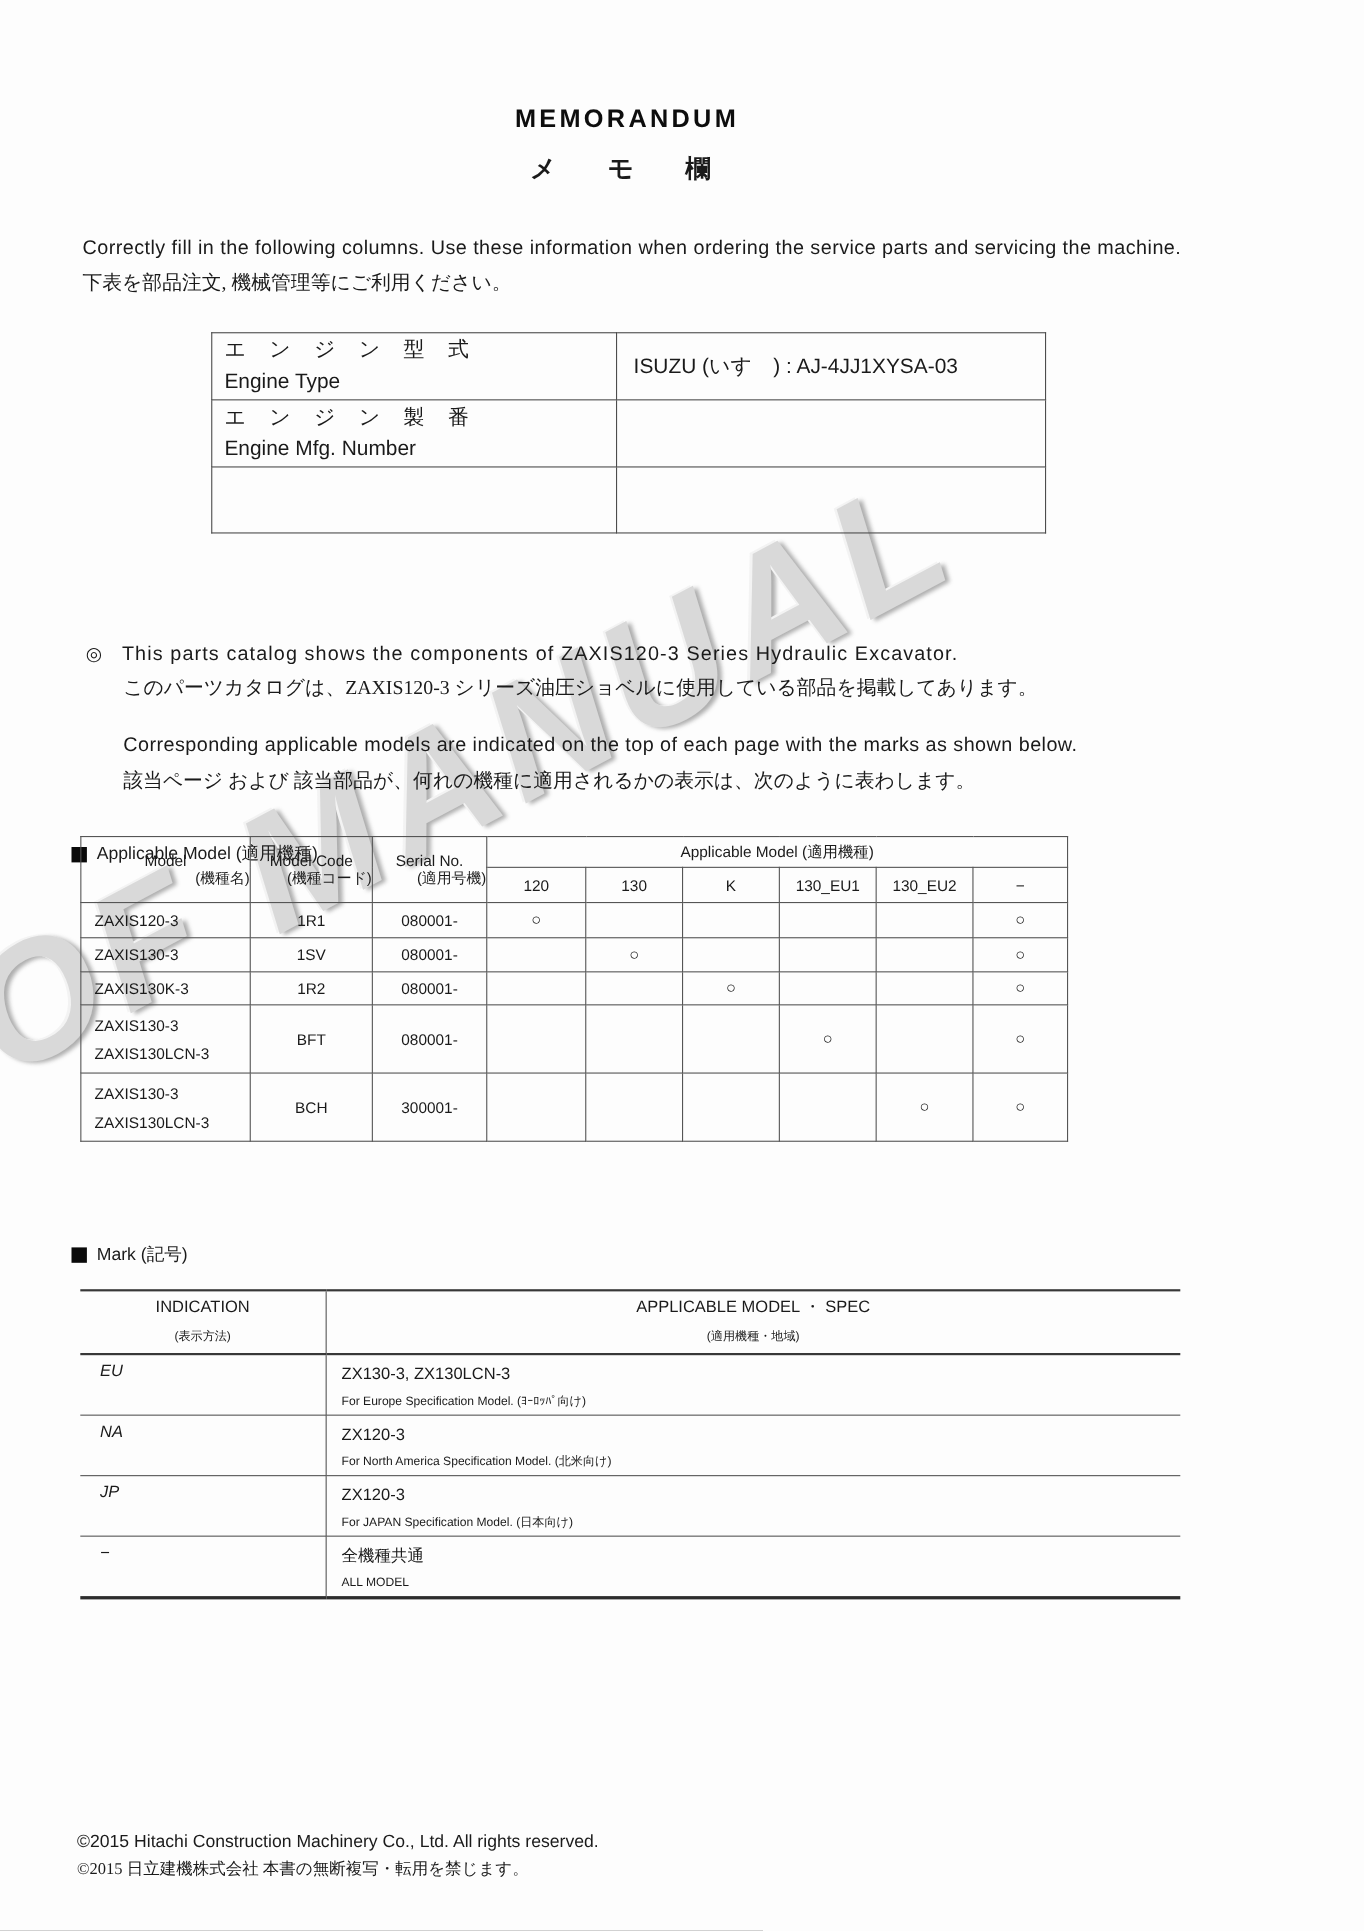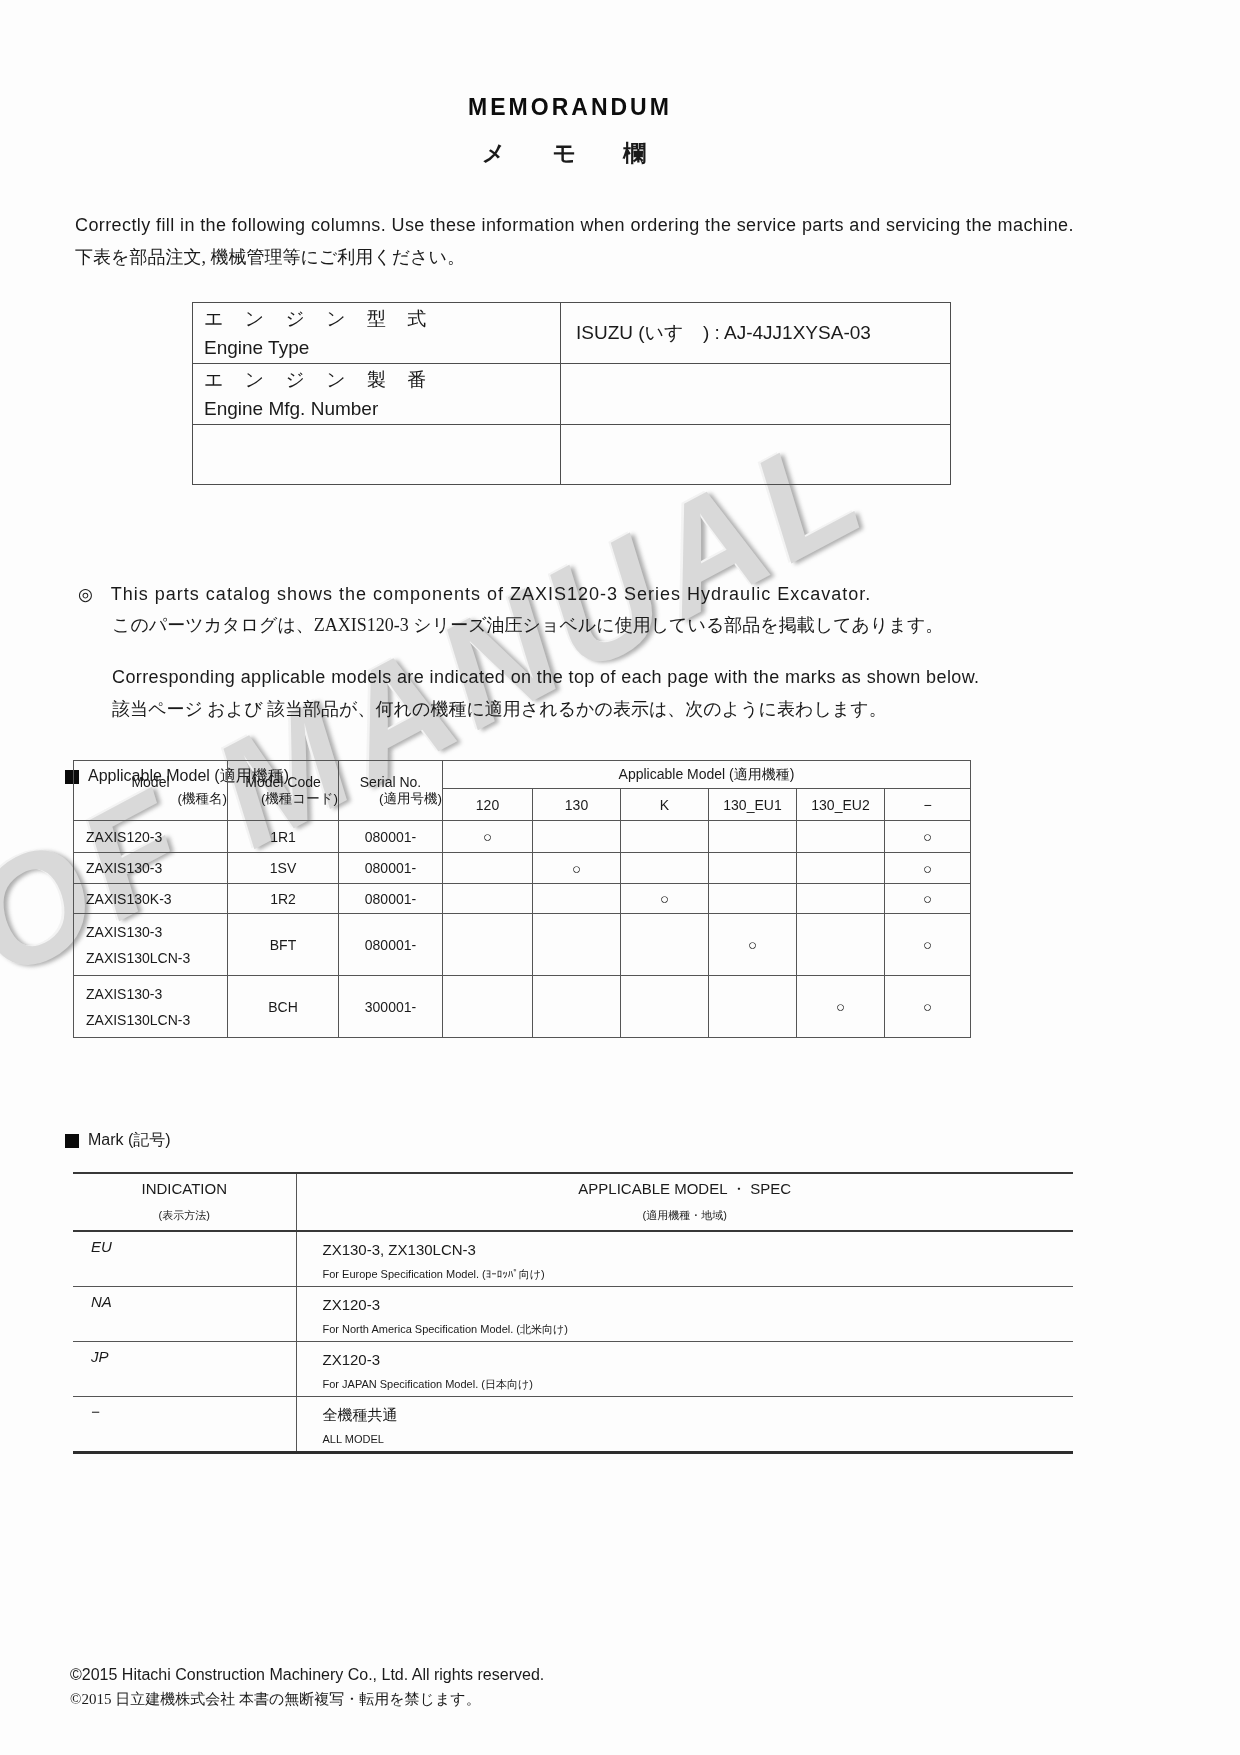--- a/index.html
+++ b/index.html
@@ -70,21 +70,21 @@
 
   
   .mark-table { position:absolute; left:73px; top:1172px; width:1000px; border-collapse:collapse; table-layout:fixed; font-size:15px; }
   .mark-table td { vertical-align:top; }
   .mark-table .c1 { width:223px; border-right:1.5px solid #555; }
   .mark-table thead td { border-top:2px solid #383838; border-bottom:2.5px solid #383838; height:58px; text-align:center; vertical-align:middle; }
   .mark-table thead div { line-height:26px; }
   .mark-table tbody td { border-bottom:1.5px solid #555; height:51px; padding-top:6px; }
   .mark-table tbody tr:last-child td { border-bottom:3px solid #2d2d2d; }
   .mark-table tbody .c1 { padding-left:18px;font-style:italic; }
-  .mark-table .c2 { padding-left:26px; }
+  .mark-table .c2 { padding-left:14px; }
   .mark-table .c2 div { line-height:24px; }
   .mark-table .l2 { font-size:11px; }
 
   
   .footer { position:absolute; left:70px; top:1666px; }
   .footer-en { font-size:16px; }
   .footer-ja { margin-top:6px; font-size:15px; font-family:"Liberation Serif", serif; }
 </style>
 </head>
 <body>

